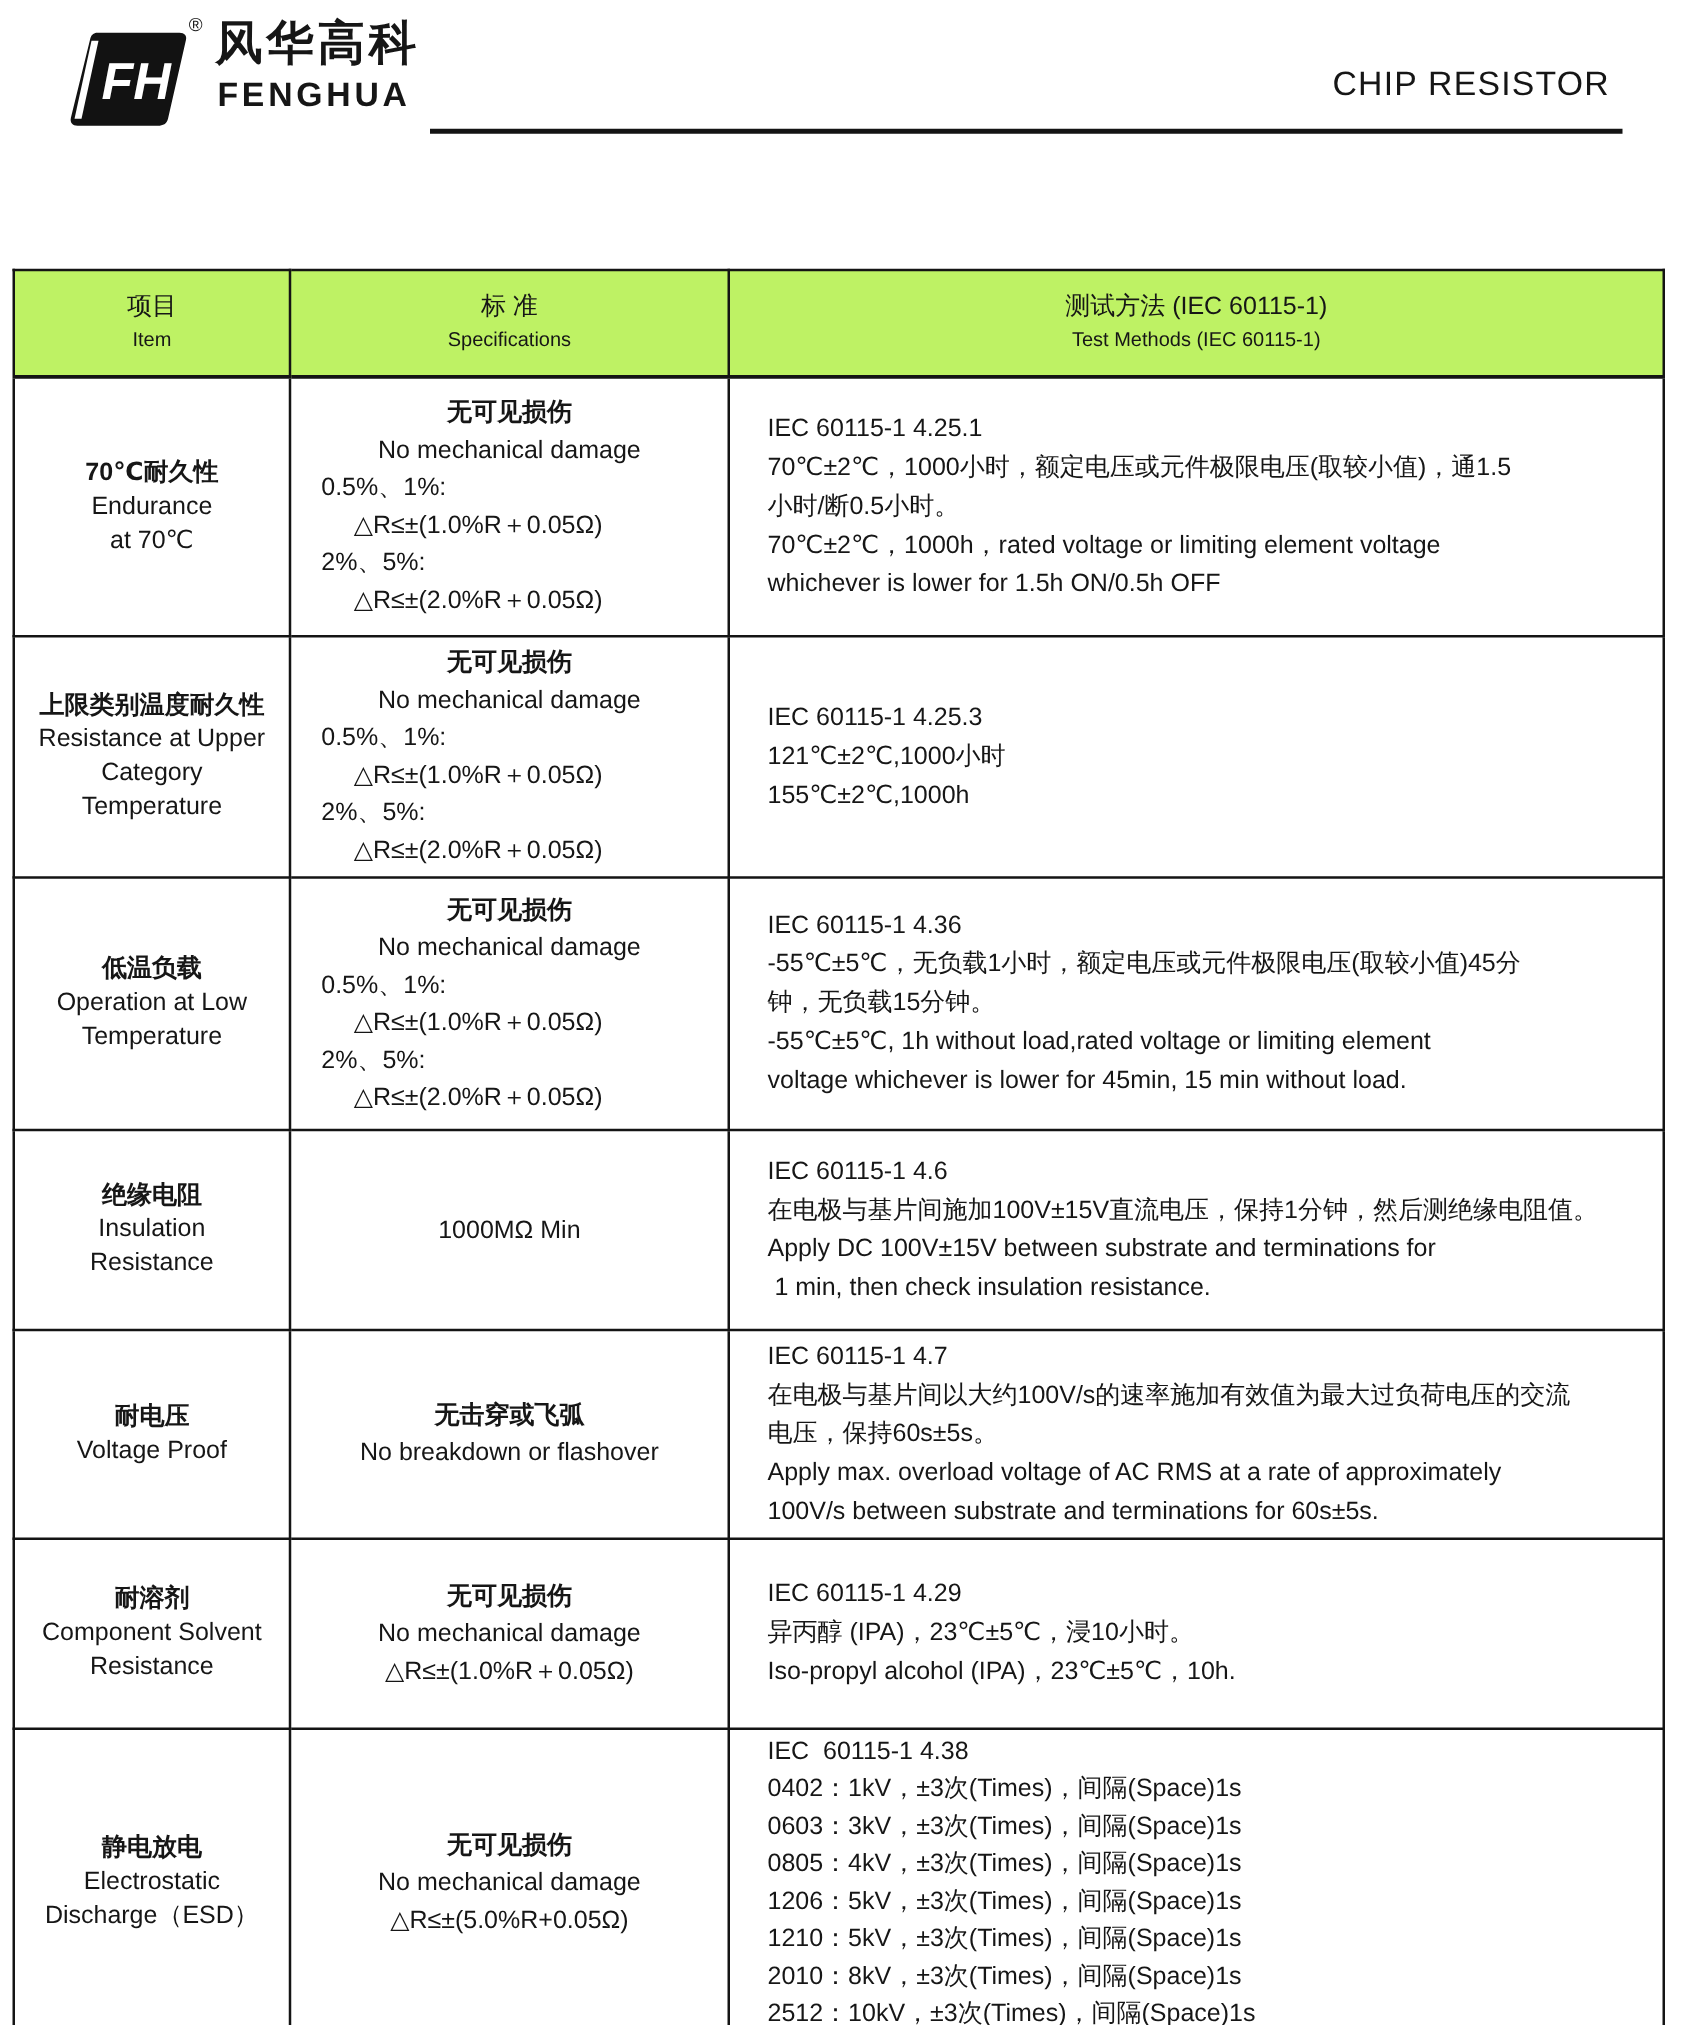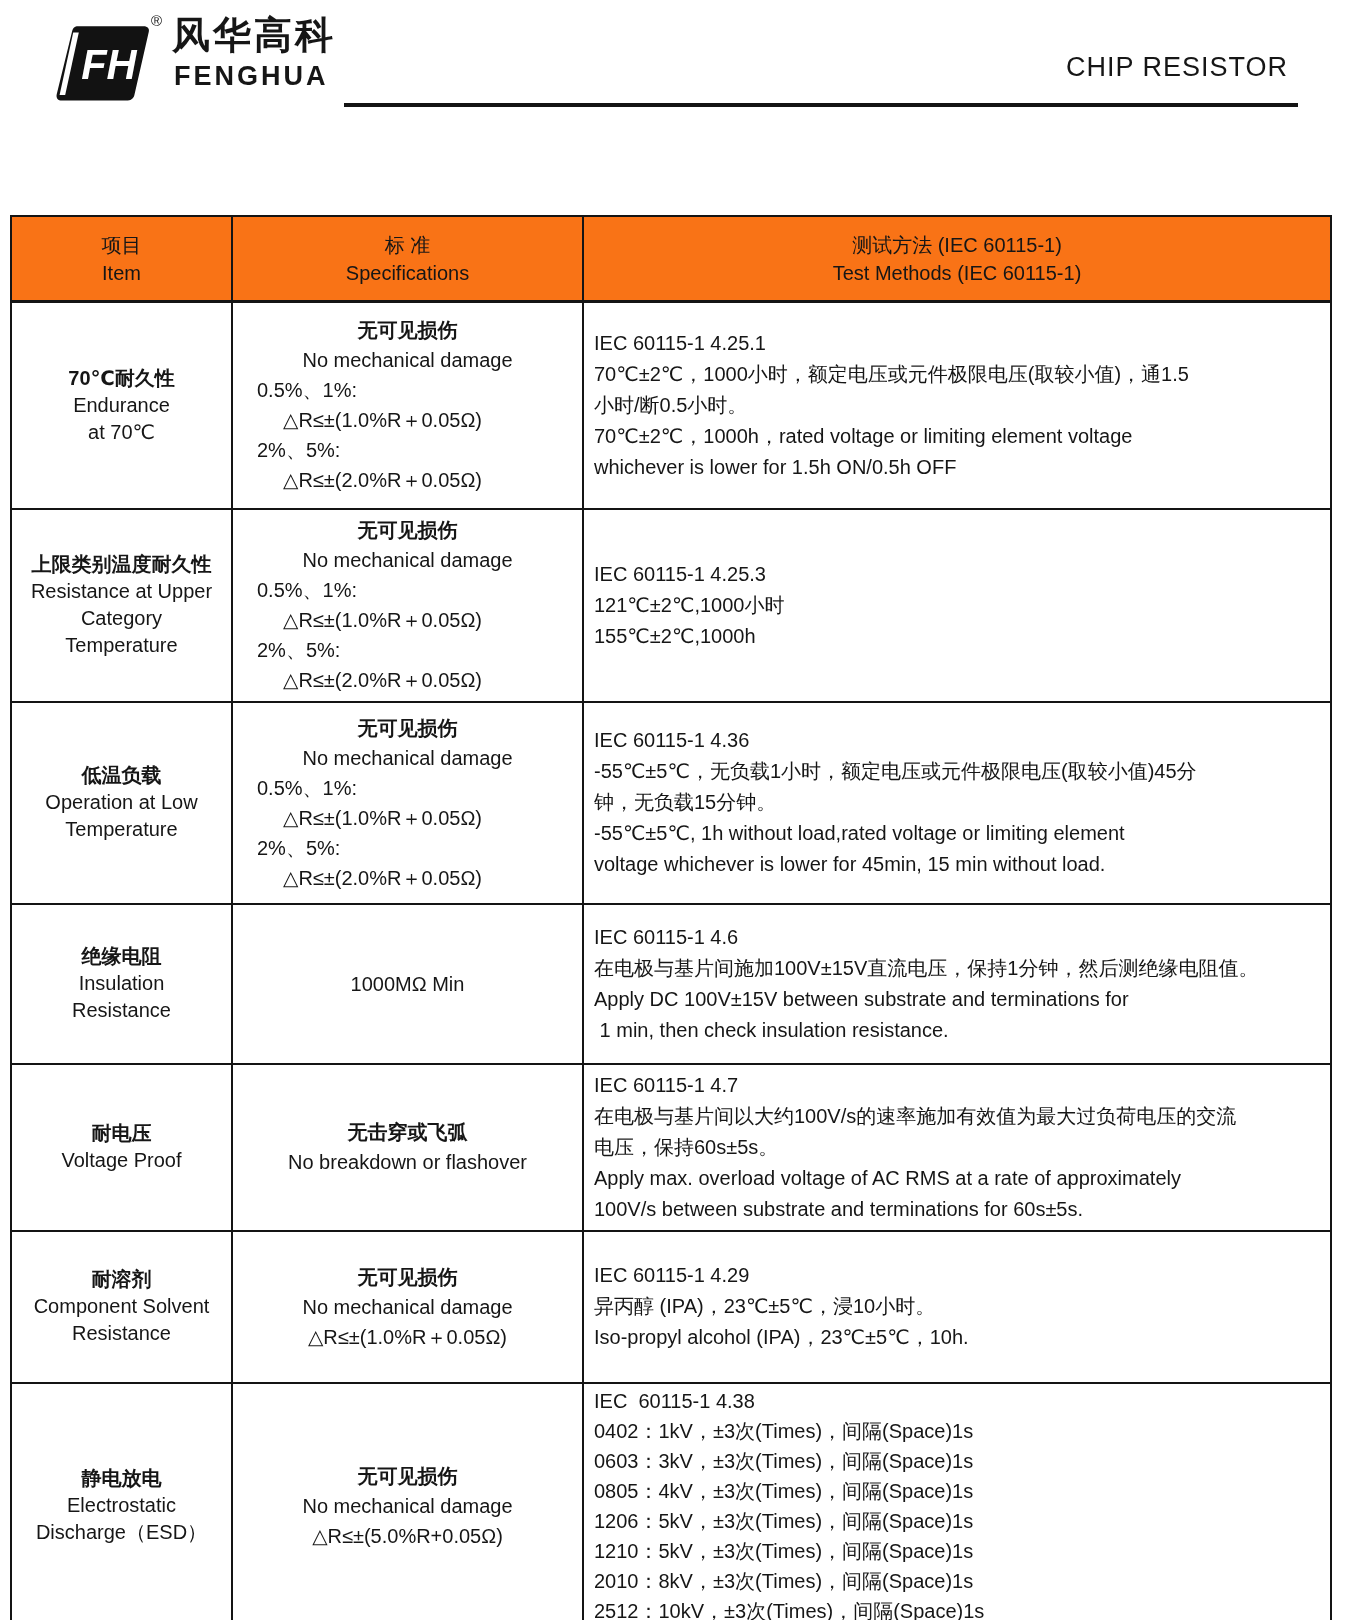--- a/index.html
+++ b/index.html
@@ -24,37 +24,37 @@
   .section-title .t-cn{font-weight:700;margin-right:10px;}
   .section-title .t-en{font-weight:400;}
   .continue-note{position:absolute;left:0;top:185px;width:1270px;text-align:center;font-size:17.5px;}
   
   .char-table{
     position:absolute;left:10px;top:215px;width:1320px;
     border-collapse:collapse;table-layout:fixed;
   }
   .char-table th,.char-table td{border:2px solid #141414;padding:0;vertical-align:middle;}
   .char-table thead th{
-    background:#f97316;height:83px;border-bottom:3px solid #141414;
+    background:#bef264;height:83px;border-bottom:3px solid #141414;
     font-weight:400;font-size:20px;line-height:28px;
   }
   .h-cn{font-size:20px;}
-  .h-en{font-size:20px;}
+  .h-en{font-size:16px;}
   .row-0{height:207px}.row-1{height:193px}.row-2{height:202px}.row-3{height:160px}
   .row-4{height:167px}.row-5{height:152px}.row-6{height:246px}
   .item-cell{text-align:center;font-size:20px;line-height:27px;}
   .i-line{white-space:nowrap;}
   .cjk-head{font-weight:700;}
   .spec-cell{font-size:20px;line-height:30px;}
   .s-line{text-align:center;white-space:pre;}
   .s-cb{font-weight:700;}
   .s-i1{text-align:left;padding-left:24px;}
   .s-i2{text-align:left;padding-left:50px;}
   .method-cell{font-size:20px;line-height:31px;padding-left:10px !important;padding-right:4px !important;text-align:left;}
-  .m-line{white-space:pre;}
+  .m-line{white-space:pre;margin-left:20px;}
   .row-6 .m-line{line-height:30px;}
 </style>
 </head>
 <body>
 
 <div class="page">
 
   <svg class="logo-mark" viewBox="0 0 120 100" aria-hidden="true">
     <path d="M30 4 H112 C117 4 119.5 7 118.5 11 L100.5 90 C99.3 95 95.5 97 90.5 97 H10 C5 97 2.3 93.8 3.4 89 L22.5 11 C23.6 6 26 4 30 4 Z" fill="#121212"></path>
     <path d="M24 12 L31 12 L14 90 L7 90 Z" fill="#ffffff"></path>

